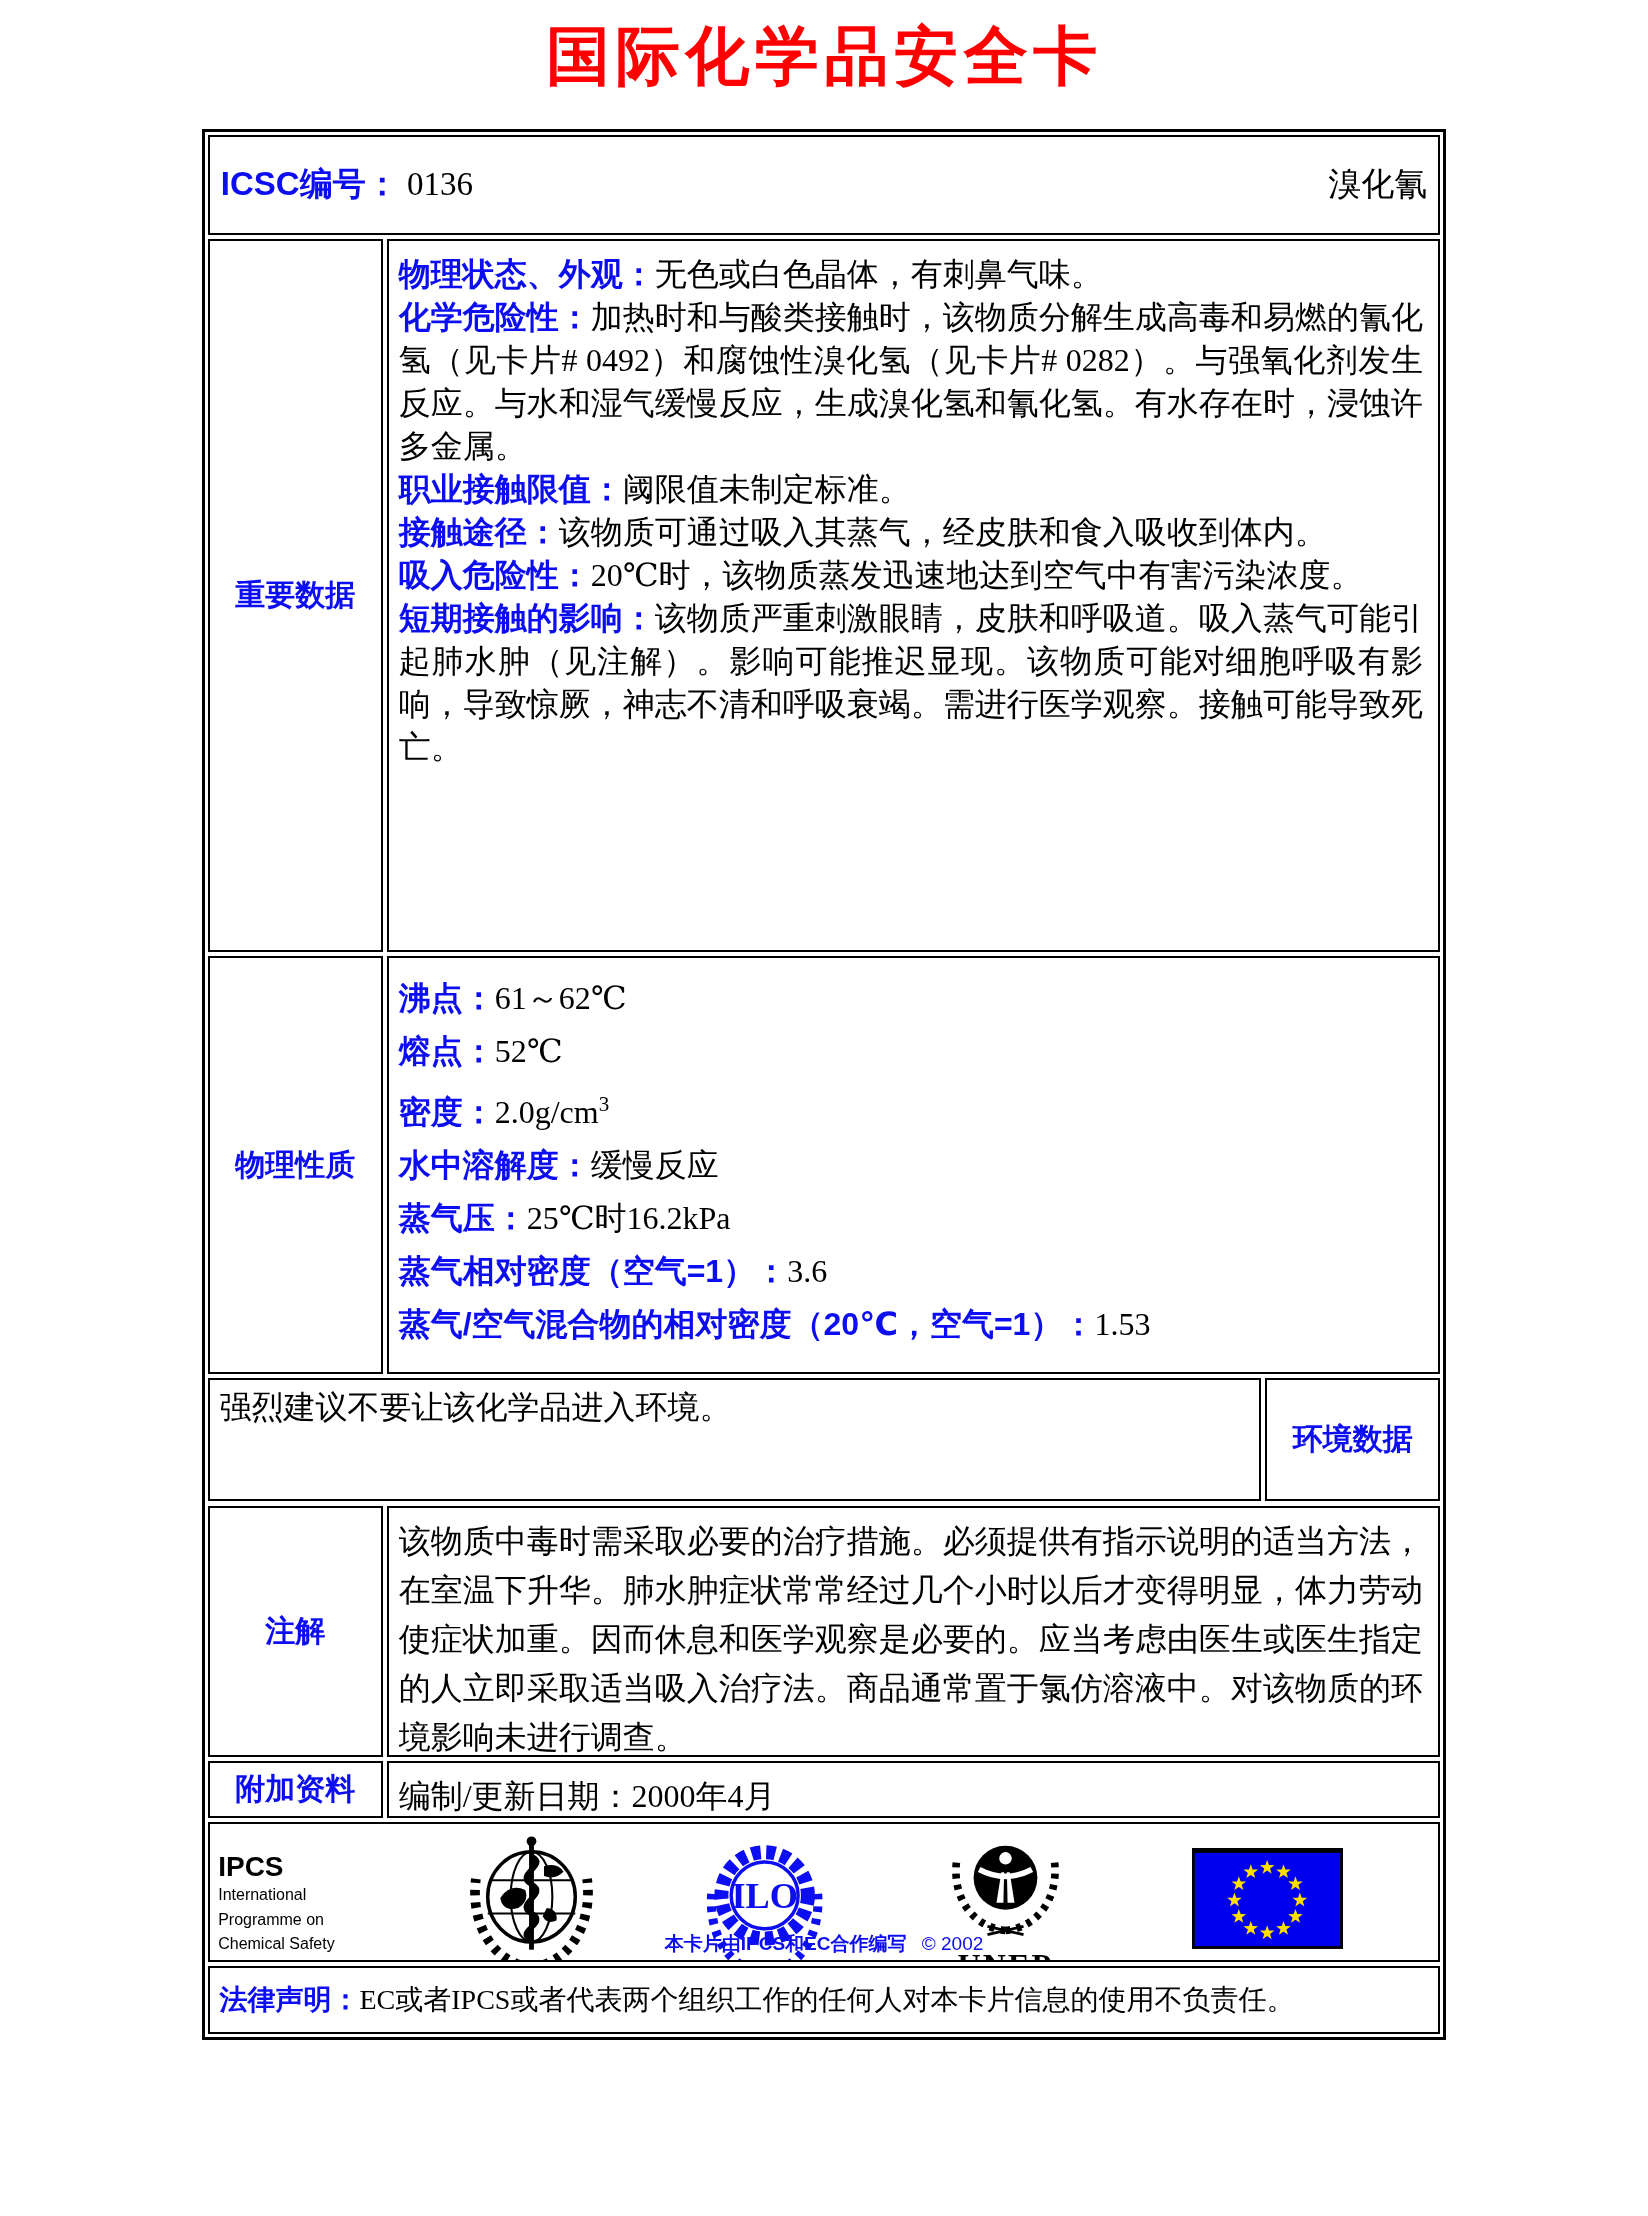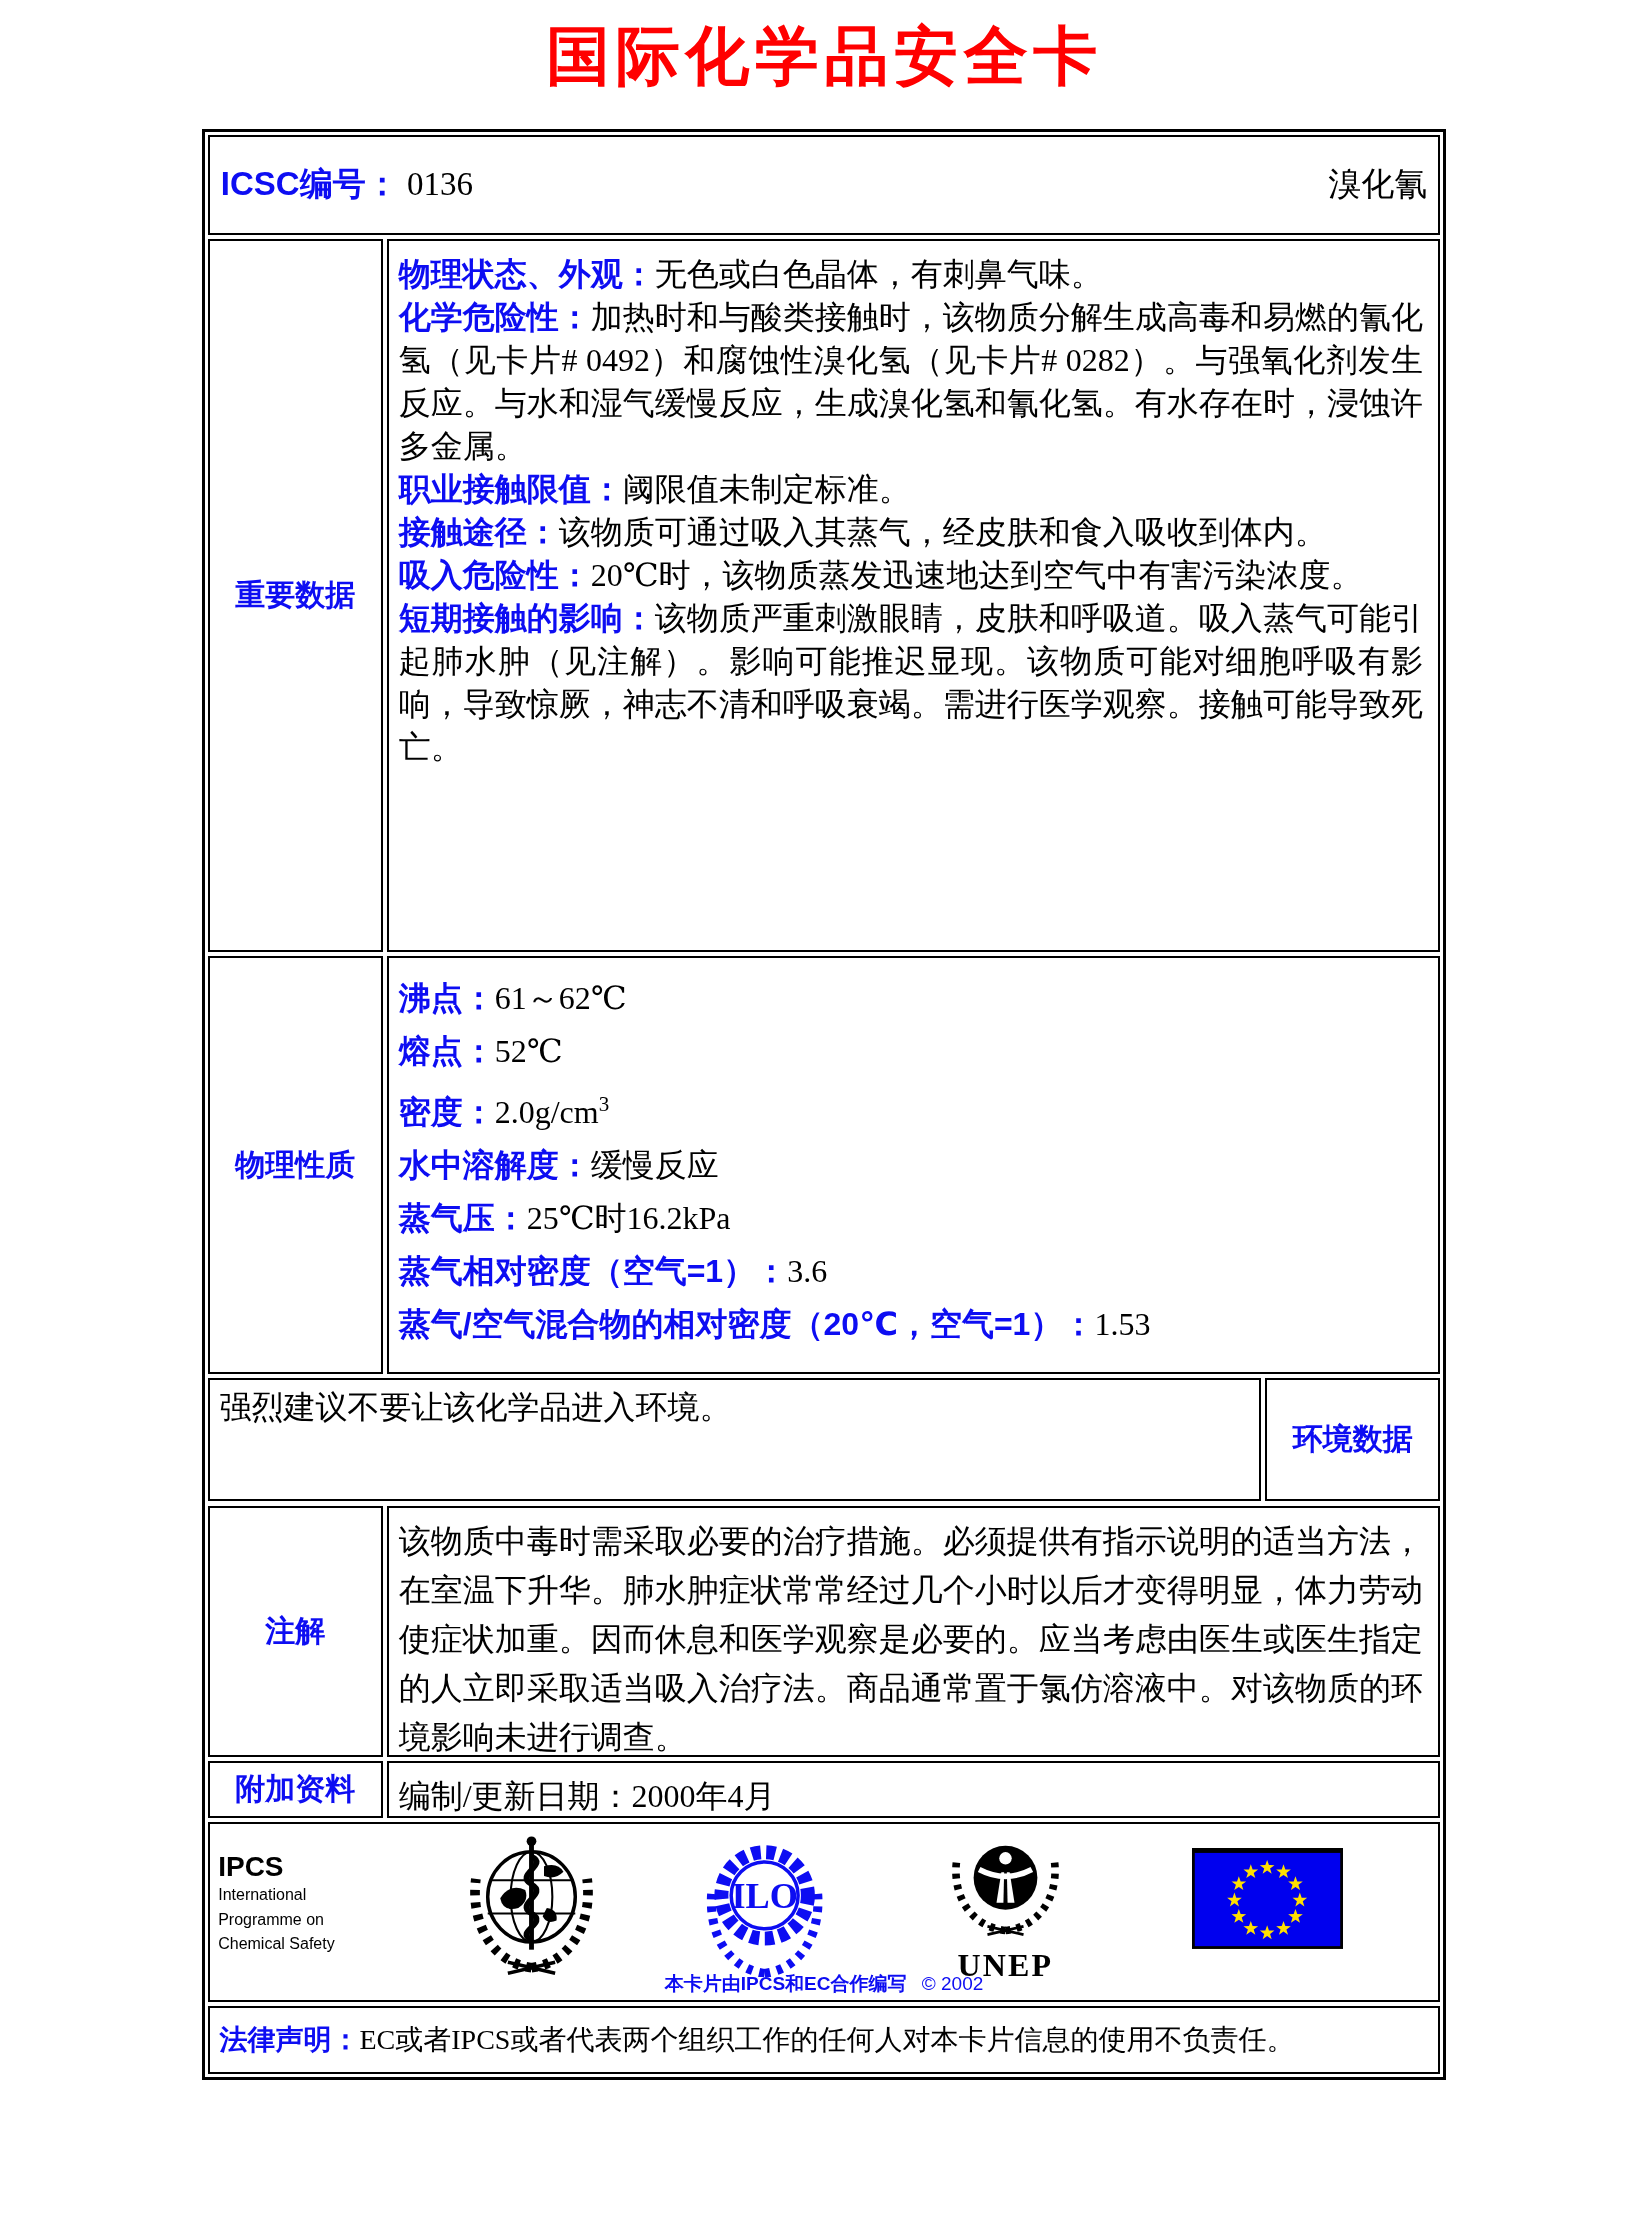--- a/index.html
+++ b/index.html
@@ -32,21 +32,21 @@
   .r1{height:100px;}
   .r2 .cell{height:713px;}
   .r3 .cell{height:418px;}
   .r3 .content-cell{line-height:53px;padding-top:14px;}
   .r4 .cell{height:123px;}
   .r4 .content-cell{padding-top:5.6px;}
   .r5 .cell{height:251px;}
   .r5 .content-cell{line-height:49px;padding-top:9.7px;}
   .r6 .cell{height:57px;}
   .r6 .content-cell{display:flex;align-items:center;padding-top:15px;}
-  .r7 .cell{height:180px;position:relative;overflow:hidden;}
+  .r7 .cell{height:140px;position:relative;overflow:hidden;}
   .r8 .cell{height:68px;display:flex;align-items:center;padding:0 9.7px;font-size:28px;}
   .r8 .k{font-size:28px;}
   
   .ipcs-block{position:absolute;left:8.4px;top:26.5px;font-family:"Liberation Sans","DejaVu Sans",sans-serif;}
   .ipcs-title{font-size:28px;font-weight:bold;line-height:33px;}
   .ipcs-line{font-size:16px;line-height:24.4px;}
   .who{position:absolute;left:252px;top:5.6px;}
   .ilo{position:absolute;left:487px;top:9.7px;}
   .unep-block{position:absolute;left:733px;top:8.4px;width:125px;text-align:center;}
   .unep-text{font-size:32px;font-weight:bold;letter-spacing:2.1px;line-height:32px;margin-top:11px;

